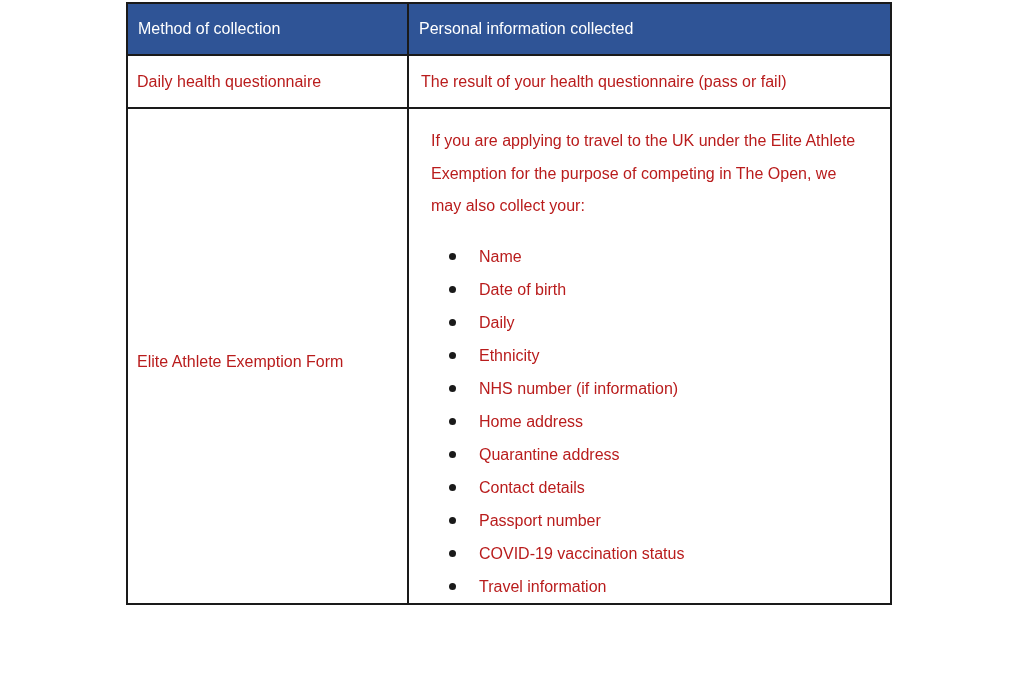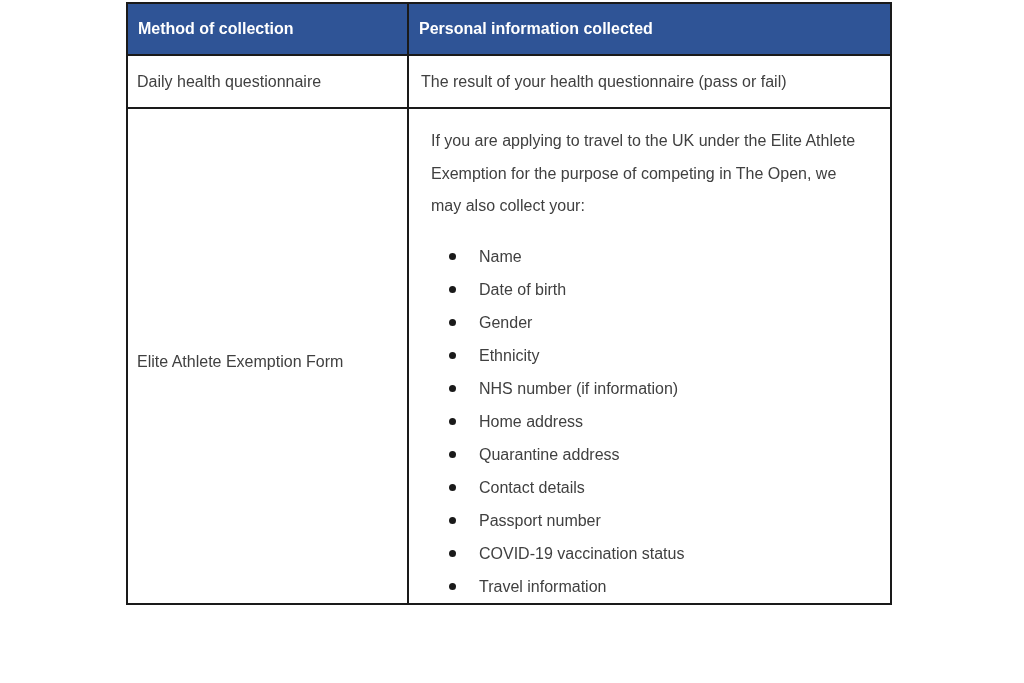--- a/index.html
+++ b/index.html
@@ -25,28 +25,28 @@
     border-collapse: collapse;
     table-layout: fixed;
   }
   col.col-method { width: 281px; }
   col.col-info   { width: 483px; }
 
   .collection-table th,
   .collection-table td {
     border: 2px solid #1a1a1a;
     font-size: 16px;
-    color: #404040;
+    color: #b91c1c;
     text-align: left;
     box-sizing: border-box;
   }
   .collection-table th {
     background: #2F5496;
     color: #ffffff;
-    font-weight: 700;
+    font-weight: 400;
     height: 52px;
     padding: 0 10px 0 10px;
     vertical-align: middle;
   }
   .collection-table td.cell-method {
     padding: 0 10px 0 9px;
     vertical-align: middle;
     height: 53px;
   }
   .collection-table td.cell-info {
@@ -109,21 +109,21 @@
         <td class="cell-method">Daily health questionnaire</td>
         <td class="cell-info">The result of your health questionnaire (pass or fail)</td>
       </tr>
       <tr class="row-elite">
         <td class="cell-method">Elite Athlete Exemption Form</td>
         <td class="cell-info">
           <p class="intro-paragraph">If you are applying to travel to the UK under the Elite Athlete Exemption for the purpose of competing in The Open, we may also collect your:</p>
           <ul class="bullet-list">
             <li>Name</li>
             <li>Date of birth</li>
-            <li>Gender</li>
+            <li>Daily</li>
             <li>Ethnicity</li>
             <li>NHS number (if information)</li>
             <li>Home address</li>
             <li>Quarantine address</li>
             <li>Contact details</li>
             <li>Passport number</li>
             <li>COVID-19 vaccination status</li>
             <li>Travel information</li>
           </ul>
         </td>

